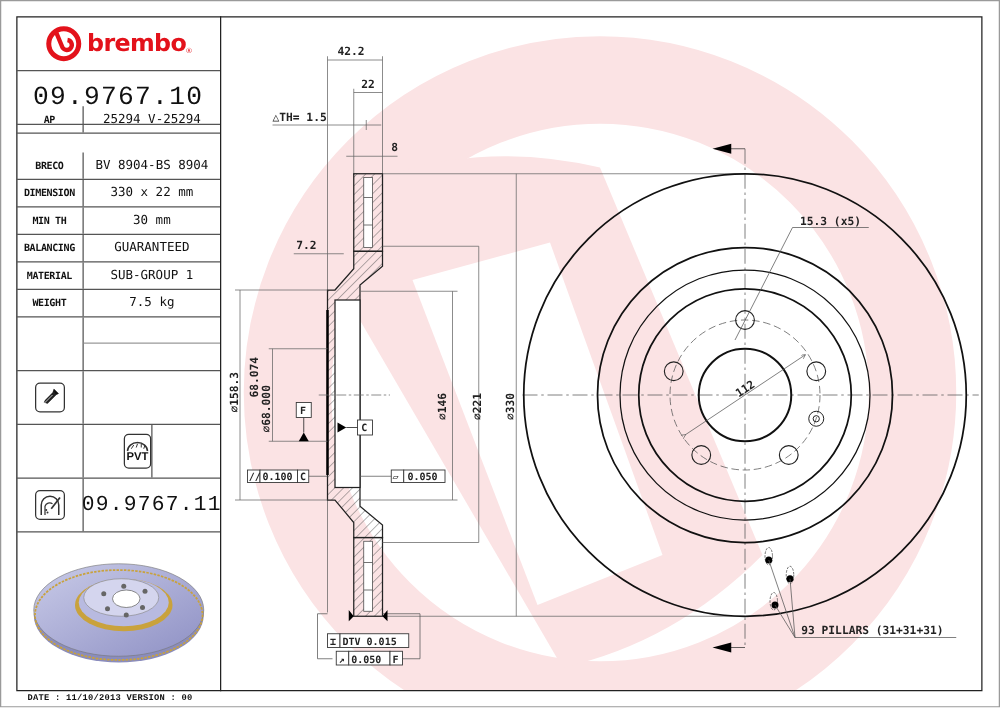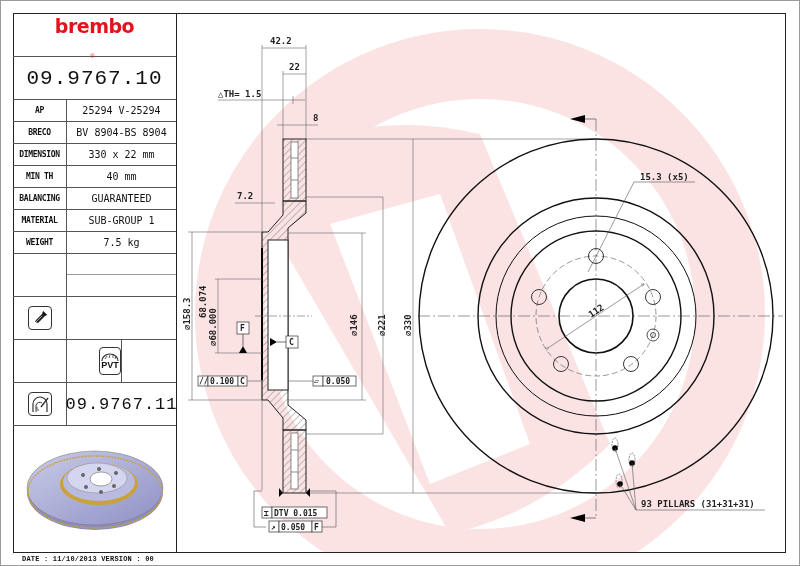--- a/index.html
+++ b/index.html
@@ -1,21 +1,21 @@
 <!DOCTYPE html>
 <html><head>
 <meta charset="utf-8">
 <style>
   html, body { margin:0; padding:0; background:#fff; }
   body { width:800px; height:566px; position:relative; overflow:hidden; font-family:"Liberation Sans", sans-serif; color:#111; }
   .outer { position:absolute; left:0; top:0; width:798px; height:564px; border:1px solid #9a9a9a; }
   .frame { position:absolute; left:13px; top:13px; width:773px; height:540px; border:1px solid #222; box-sizing:border-box; }
   .watermark { position:absolute; left:180px; top:14px; width:605px; height:538px; }
   .left { position:absolute; left:13px; top:13px; width:164px; height:540px; border-right:1px solid #222; box-sizing:border-box; }
-  .row { position:absolute; left:0; width:163px; border-bottom:1px solid #555; box-sizing:border-box;flex-direction:column; }
+  .row { position:absolute; left:0; width:163px; border-bottom:1px solid #555; box-sizing:border-box; }
   .lbl { position:absolute; left:0; width:54px; top:0; bottom:0; display:flex; align-items:center; justify-content:center; font-family:"DejaVu Sans Mono", monospace; font-size:8px; font-weight:bold; border-right:1px solid #555; box-sizing:border-box; letter-spacing:-0.3px; }
   .val { position:absolute; left:54px; right:0; top:0; bottom:0; display:flex; align-items:center; justify-content:center; font-family:"DejaVu Sans Mono", monospace; font-size:10px; white-space:nowrap; }
   .logo { display:flex; align-items:center; justify-content:center; gap:4px; }
   .logo-text { color:#e3121b; font-family:"DejaVu Sans", sans-serif; font-weight:bold; font-size:19px; letter-spacing:-0.5px; }
   .pn { font-family:Liberation Mono, monospace; font-size:21px; letter-spacing:1px; display:flex; align-items:center; justify-content:center; height:100%;text-align:right; }
   .iconbox { width:22px; height:22px; border:1px solid #333; border-radius:4px; display:flex; align-items:center; justify-content:center; }
   .date { position:absolute; left:22px; top:555px; font-family:Liberation Mono, monospace; font-size:7px; font-weight:bold; letter-spacing:0.2px; }
   .dimtxt { font-family:"DejaVu Sans Mono", monospace; font-size:9px; font-weight:bold; fill:#222; }
   .dimtxt-s { font-family:"DejaVu Sans Mono", monospace; font-size:8px; font-weight:bold; fill:#222; }
   svg.draw { position:absolute; left:0; top:0; }
@@ -41,35 +41,35 @@
       <circle cx="15" cy="15" r="12" fill="none" stroke="#e3121b" stroke-width="4"></circle>
       <path d="M 9 6 L 14 18 A 4 4 0 1 0 18 12" fill="none" stroke="#e3121b" stroke-width="3.5"></path>
     </svg>
     <span class="logo-text">brembo</span>
     <span style="color:#e3121b;font-size:6px;margin-left:-4px;margin-top:12px;">®</span>
   </div>
   <div class="row" style="top:44px;height:43px;">
     <div class="pn">09.9767.10</div>
   </div>
 
-  <div class="row" style="top:87px;height:22px;padding-left:29px;">
+  <div class="row" style="top:72px;height:22px;padding-left:29px;">
     <div class="lbl">AP</div>
     <div class="val">25294 V-25294</div>
   </div>
   <div class="row" style="top:109px;height:22px;">
     <div class="lbl">BRECO</div>
     <div class="val">BV 8904-BS 8904</div>
   </div>
   <div class="row" style="top:131px;height:22px;">
     <div class="lbl">DIMENSION</div>
     <div class="val">330 x 22 mm</div>
   </div>
   <div class="row" style="top:153px;height:22px;">
     <div class="lbl">MIN TH</div>
-    <div class="val">40 mm</div>
+    <div class="val">30 mm</div>
   </div>
   <div class="row" style="top:175px;height:22px;">
     <div class="lbl">BALANCING</div>
     <div class="val">GUARANTEED</div>
   </div>
   <div class="row" style="top:197px;height:22px;">
     <div class="lbl">MATERIAL</div>
     <div class="val">SUB-GROUP 1</div>
   </div>
   <div class="row" style="top:219px;height:22px;">

